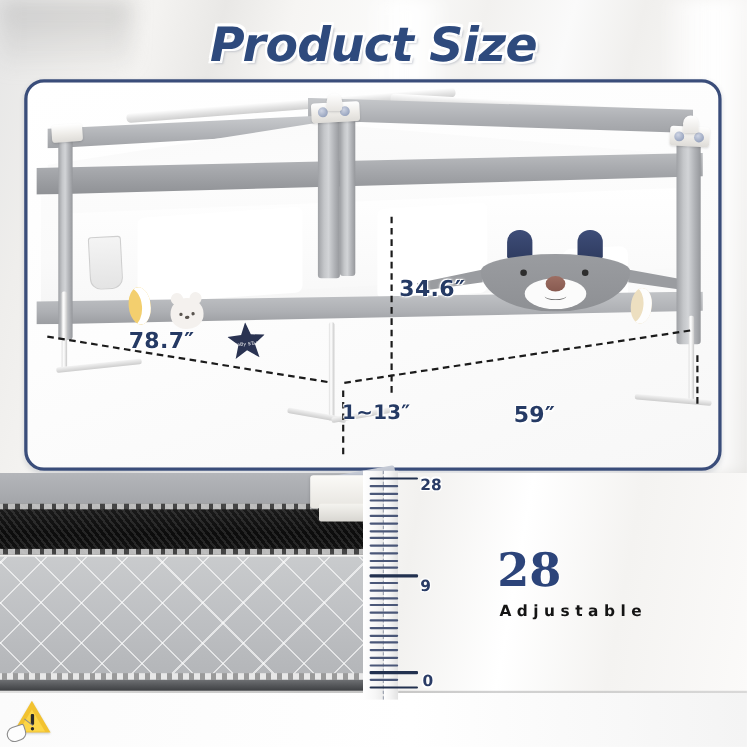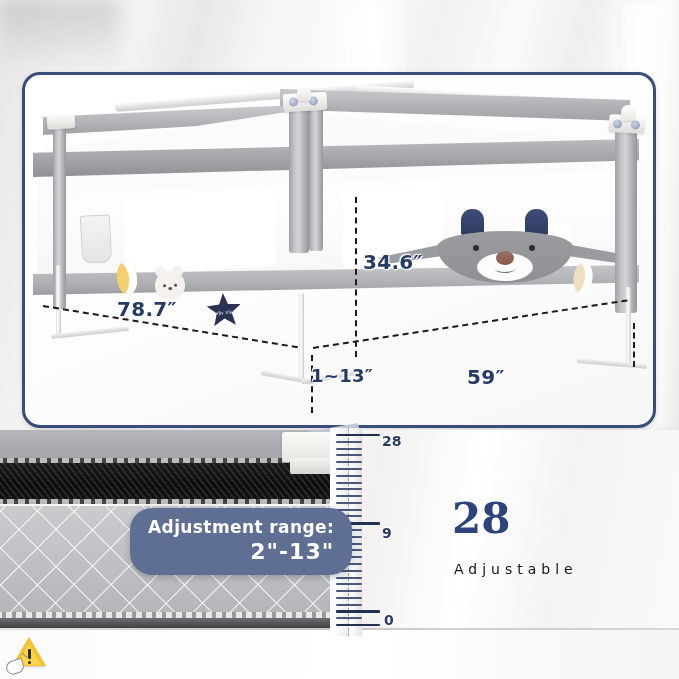--- a/index.html
+++ b/index.html
@@ -464,22 +464,22 @@
     line-height:1;
     text-shadow: 1px 1px 0 rgba(255,255,255,.9);
   }
   .gears-word {
     font-family:"DejaVu Serif", serif;
     font-weight:bold; font-style:italic; font-size:24px; color:#101010;
     line-height:1;
   }
   .gears-sub {
     font-family:"DejaVu Sans", sans-serif;
-    font-weight:normal; font-size:14px; color:#141414;
-    letter-spacing:5px; margin-top:21px; margin-left:2px;text-align:center;
+    font-weight:bold; font-size:14px; color:#141414;
+    letter-spacing:5px; margin-top:8px; margin-left:2px;text-align:center;
   }
 
   
   .footer {
     position:absolute; left:0; top:630px; width:679px; height:49px;
     background: linear-gradient(90deg,#fbfbfb 0%, #ffffff 55%, #f4f4f4 100%);
     display:flex; align-items:center;
   }
   .warn-icon { position:relative; width:46px; height:42px; margin-left:6px; flex:0 0 auto; }
   .warn-tri {
@@ -527,20 +527,23 @@
 <body>
 
 <div id="page">
 
   <div class="top-section">
     <div class="blur-pillar" style="left:330px; width:80px;"></div>
     <div class="blur-dark" style="left:0; top:0; width:120px; height:60px;"></div>
     <div class="blur-pillar" style="left:600px; width:90px;"></div>
   </div>
 
+  <div class="title-wrap">
+    <span class="title">Product Size</span>
+  </div>
 
   <div class="frame">
     <div class="rail-stage">
 
       <div class="tube-back"></div>
       <div class="tube-back2"></div>
 
       <div class="beam-back"></div>
       <div class="panel-back"></div>
       <div class="beam-left"></div>
@@ -668,24 +671,20 @@
         <div class="tick minor" style="top: 175.6px;"></div>
         <div class="tick major" style="top: 182.4px;"></div>
         <div class="tick minor" style="top: 189.2px;"></div>
         <div class="tick major" style="top: 196px;"></div>
       </div>
   </div>
   <div class="ruler-num num-28">28</div>
   <div class="ruler-num num-15">9</div>
   <div class="ruler-num num-0">0</div>
 
-  <div class="adj-badge">
-    <div class="adj-line1">Adjustment range:</div>
-    <div class="adj-line2">2"-13"</div>
-  </div>
 
   <div class="gears-wrap">
     <div class="gears-row">
       <span class="gears-num">28</span>
     </div>
     <div class="gears-sub">Adjustable</div>
   </div>
 
   <div class="footer-sep"></div>
   <div class="footer">

